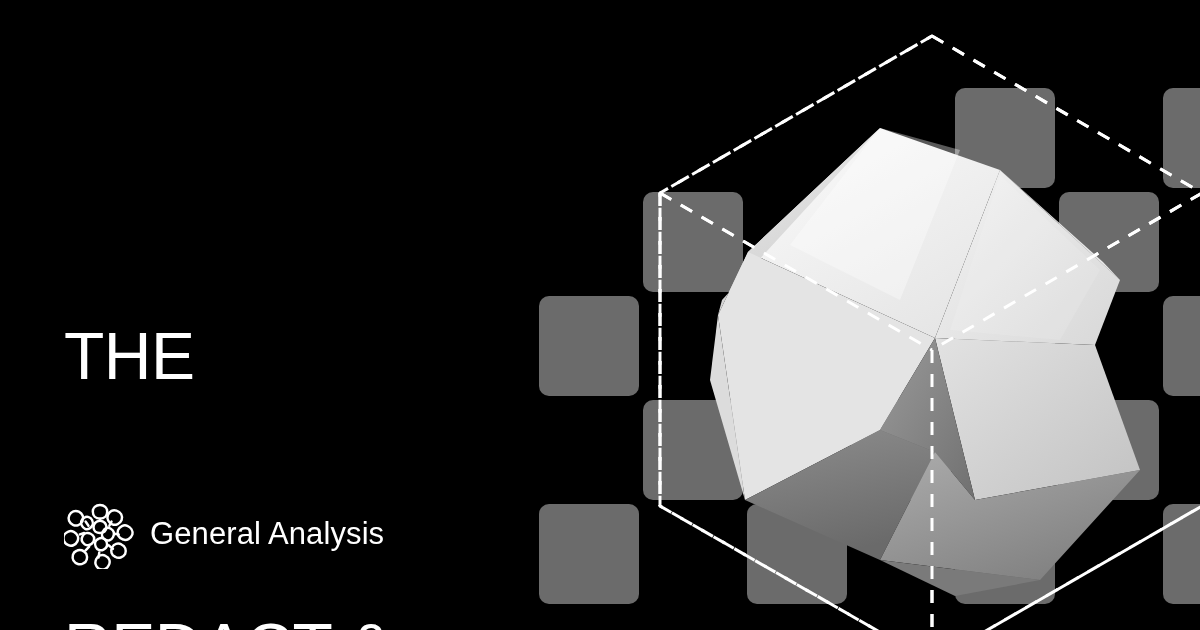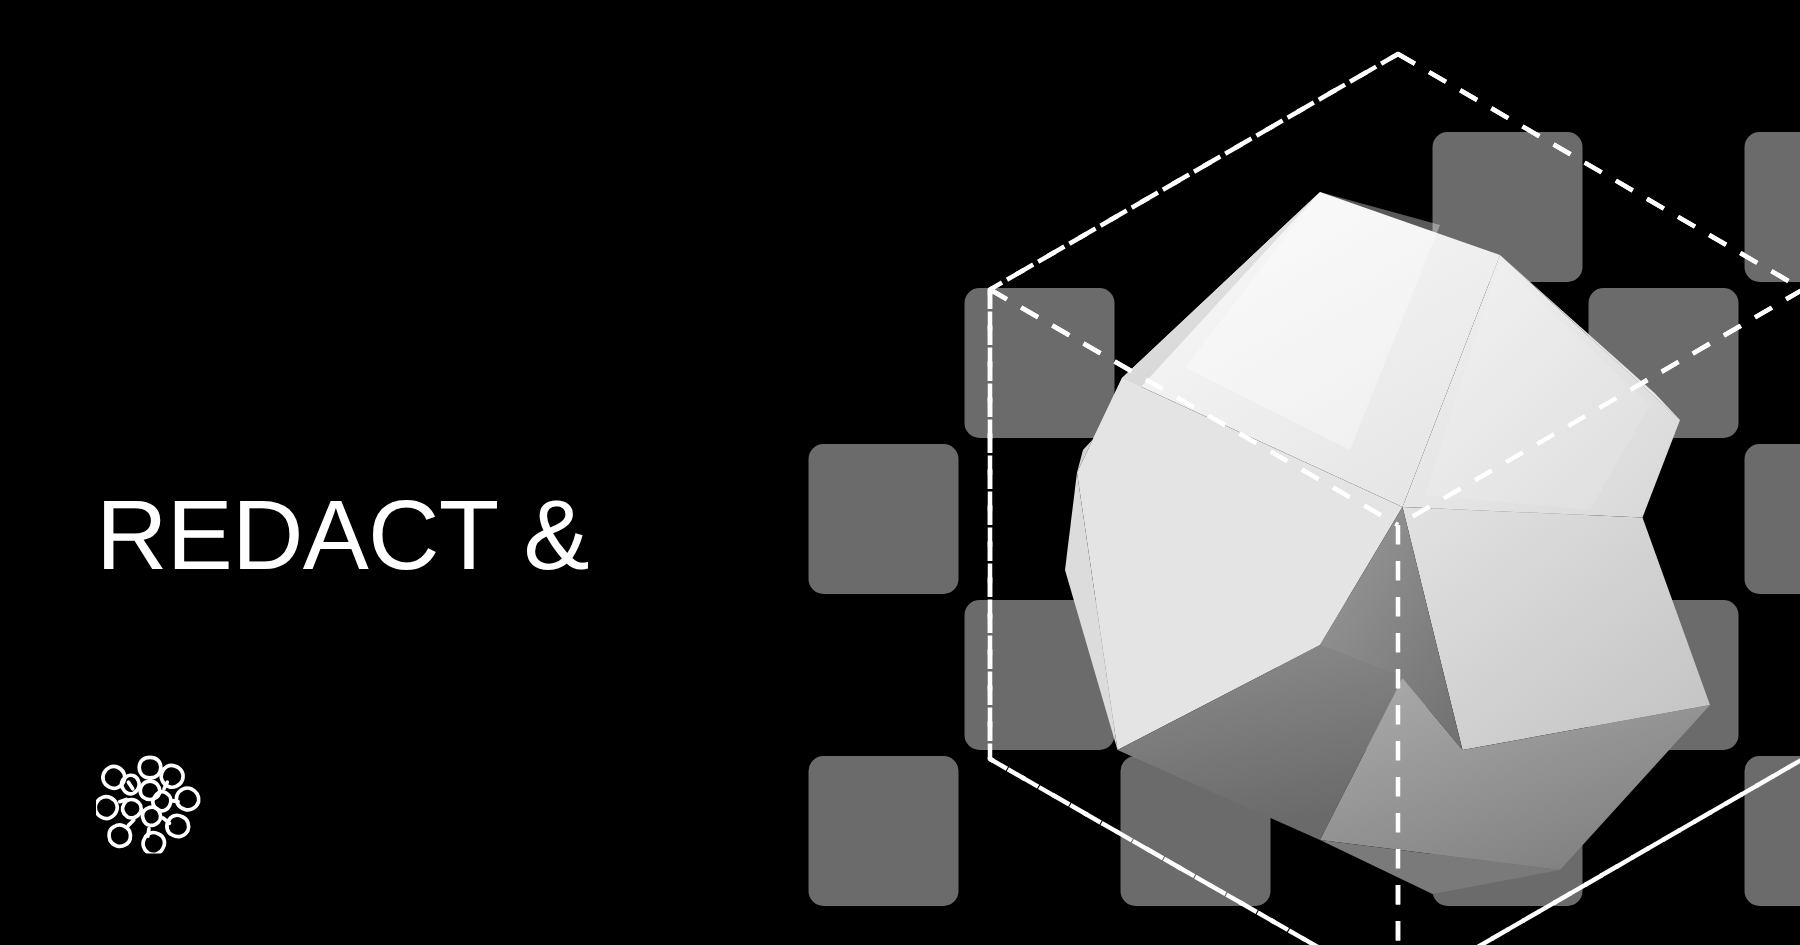--- a/index.html
+++ b/index.html
@@ -186,20 +186,21 @@
           <path d="M1202 193 L1202 506"></path>
         </g>
 
       </g>
     </svg>
   </div>
 
   <div id="content">
 
     <h1 id="headline">
+      <span class="hl-line">THE</span>
       <span class="hl-line">REDACT &amp;</span>
       
       
     </h1>
 
     <div id="logo-lockup">
       <svg id="logo-mark" viewBox="0 0 100 100">
         <g fill="none" stroke="#ffffff" stroke-width="3.4" stroke-linecap="round" stroke-linejoin="round">
 
           <g>
@@ -226,16 +227,17 @@
             <path d="M66 34 l-3 6"></path>
             <path d="M76 52 l-6 -1"></path>
             <path d="M68 72 l-6 -5"></path>
             <path d="M48 84 l1 -7"></path>
             <path d="M30 74 l5 -5"></path>
             <path d="M22 52 l6 -2"></path>
             <path d="M30 34 l4 6"></path>
           </g>
         </g>
       </svg>
+      <span id="brand-name">General Analysis</span>
     </div>
 
   </div>
 </div>
 
 </body></html>

